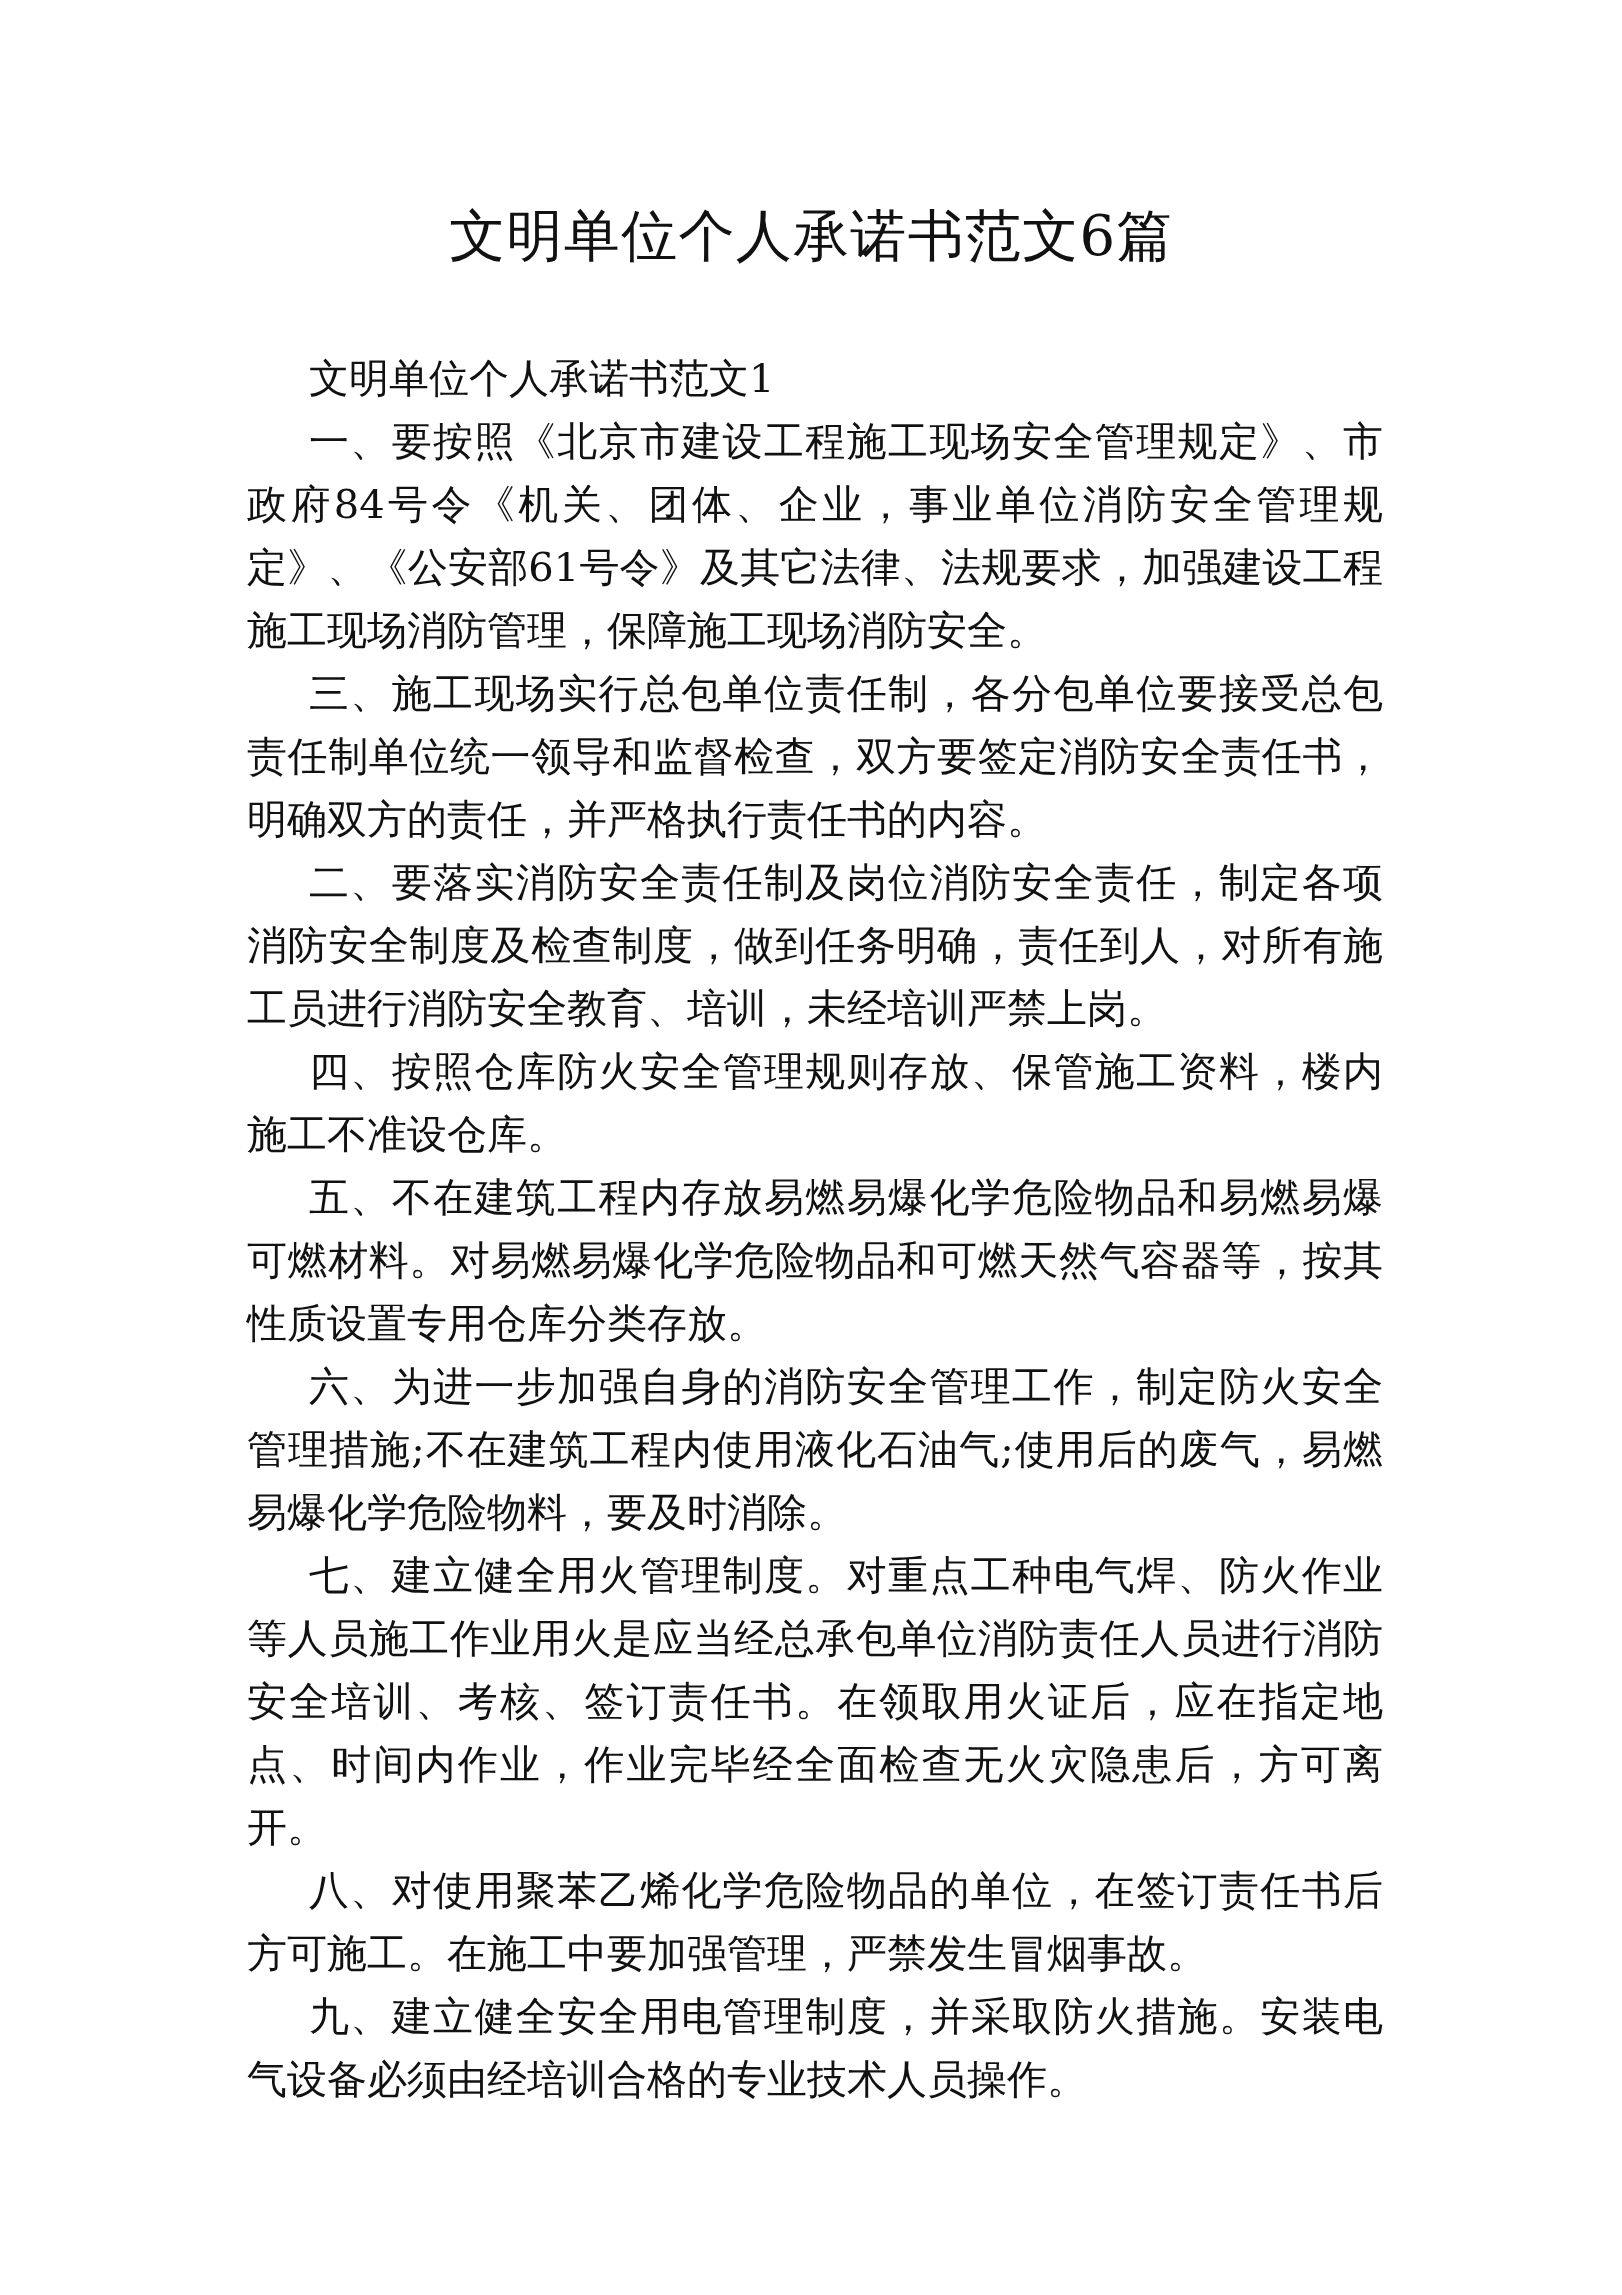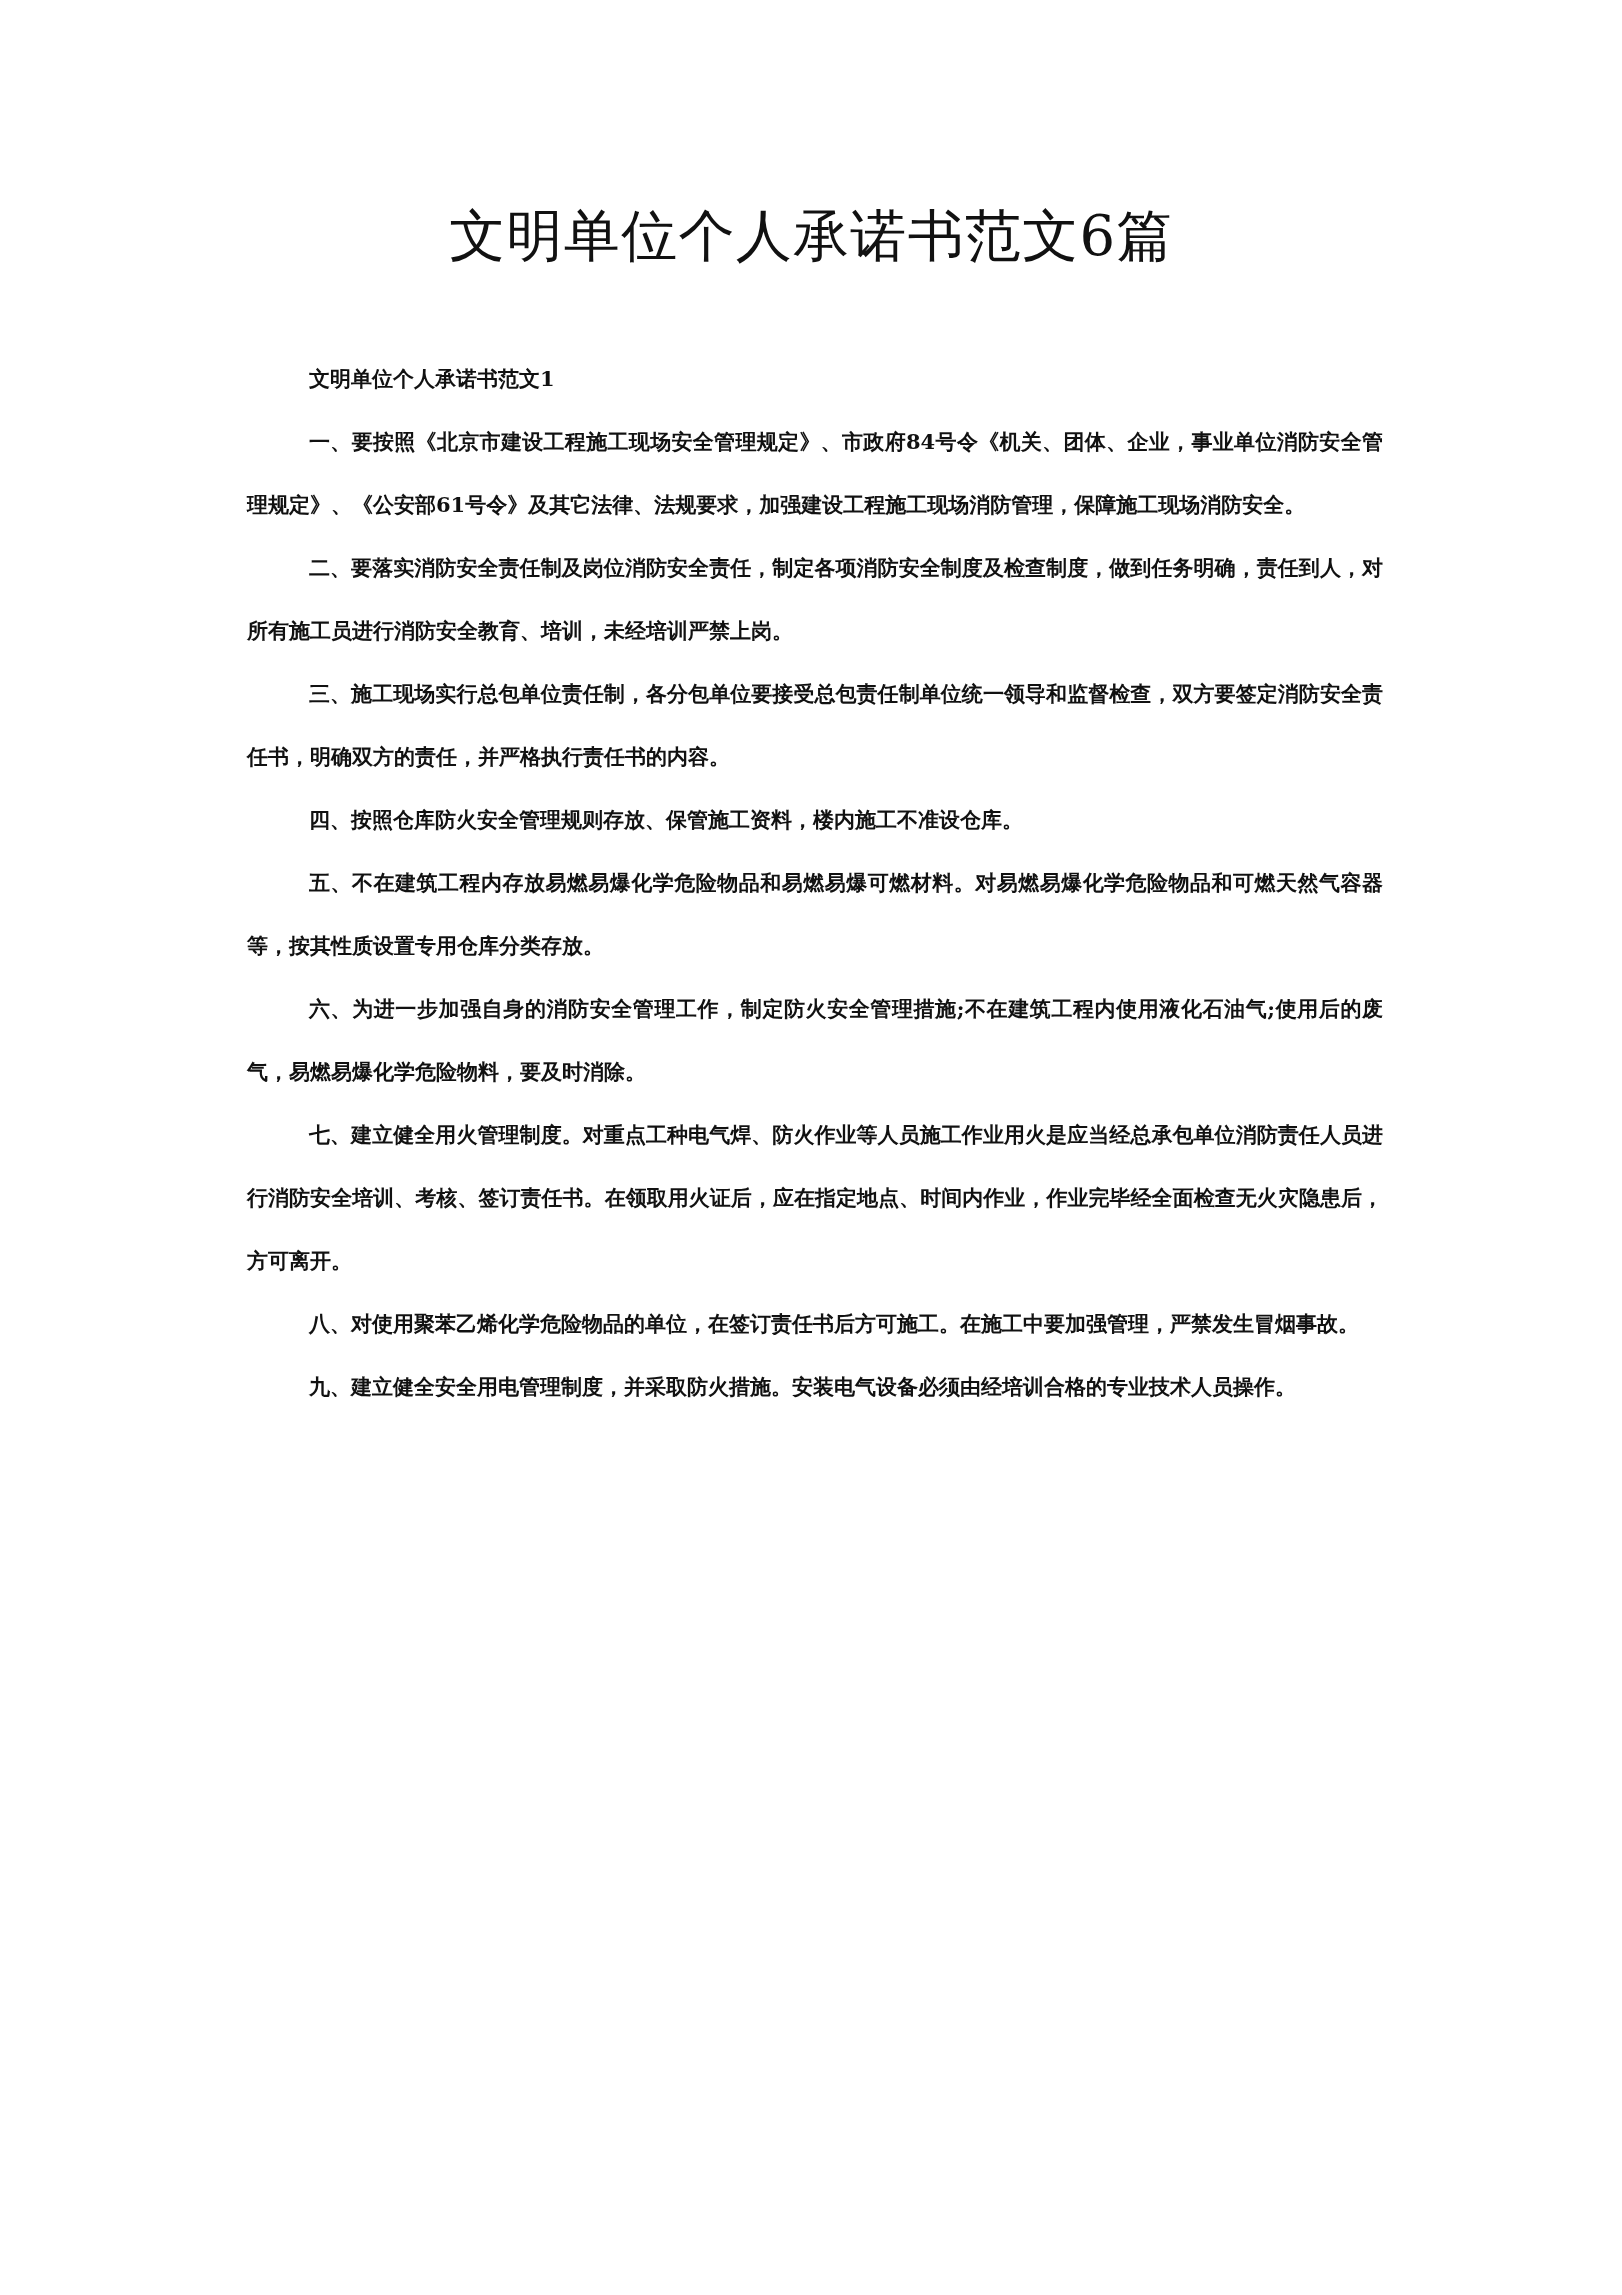--- a/index.html
+++ b/index.html
@@ -33,43 +33,42 @@
       line-height: 79px;
       font-weight: normal;
       letter-spacing: 1.3px;
       margin: 0;
     }
     .body {
       position: absolute;
       left: 247px;
       top: 347px;
       width: 1136px;
-      font-size: 21px;
+      font-size: 40px;
       line-height: 63px;
-      font-weight: bold;
     }
     .para {
       margin: 0;
       text-indent: 62px;
       text-align: justify;
       text-justify: inter-character;
       word-break: break-all;
     }
   </style>
 </head>
 <body>
 
 <div class="page">
   <h1 class="title">文明单位个人承诺书范文6篇</h1>
 
   <div class="body">
     <p class="para">文明单位个人承诺书范文1</p>
     <p class="para">一、要按照《北京市建设工程施工现场安全管理规定》、市政府84号令《机关、团体、企业，事业单位消防安全管理规定》、《公安部61号令》及其它法律、法规要求，加强建设工程施工现场消防管理，保障施工现场消防安全。</p>
+    <p class="para">三、施工现场实行总包单位责任制，各分包单位要接受总包责任制单位统一领导和监督检查，双方要签定消防安全责任书，明确双方的责任，并严格执行责任书的内容。</p>
     <p class="para">二、要落实消防安全责任制及岗位消防安全责任，制定各项消防安全制度及检查制度，做到任务明确，责任到人，对所有施工员进行消防安全教育、培训，未经培训严禁上岗。</p>
-    <p class="para">三、施工现场实行总包单位责任制，各分包单位要接受总包责任制单位统一领导和监督检查，双方要签定消防安全责任书，明确双方的责任，并严格执行责任书的内容。</p>
     <p class="para">四、按照仓库防火安全管理规则存放、保管施工资料，楼内施工不准设仓库。</p>
     <p class="para">五、不在建筑工程内存放易燃易爆化学危险物品和易燃易爆可燃材料。对易燃易爆化学危险物品和可燃天然气容器等，按其性质设置专用仓库分类存放。</p>
     <p class="para">六、为进一步加强自身的消防安全管理工作，制定防火安全管理措施;不在建筑工程内使用液化石油气;使用后的废气，易燃易爆化学危险物料，要及时消除。</p>
     <p class="para">七、建立健全用火管理制度。对重点工种电气焊、防火作业等人员施工作业用火是应当经总承包单位消防责任人员进行消防安全培训、考核、签订责任书。在领取用火证后，应在指定地点、时间内作业，作业完毕经全面检查无火灾隐患后，方可离开。</p>
     <p class="para">八、对使用聚苯乙烯化学危险物品的单位，在签订责任书后方可施工。在施工中要加强管理，严禁发生冒烟事故。</p>
     <p class="para">九、建立健全安全用电管理制度，并采取防火措施。安装电气设备必须由经培训合格的专业技术人员操作。</p>
   </div>
 </div>
 
 

